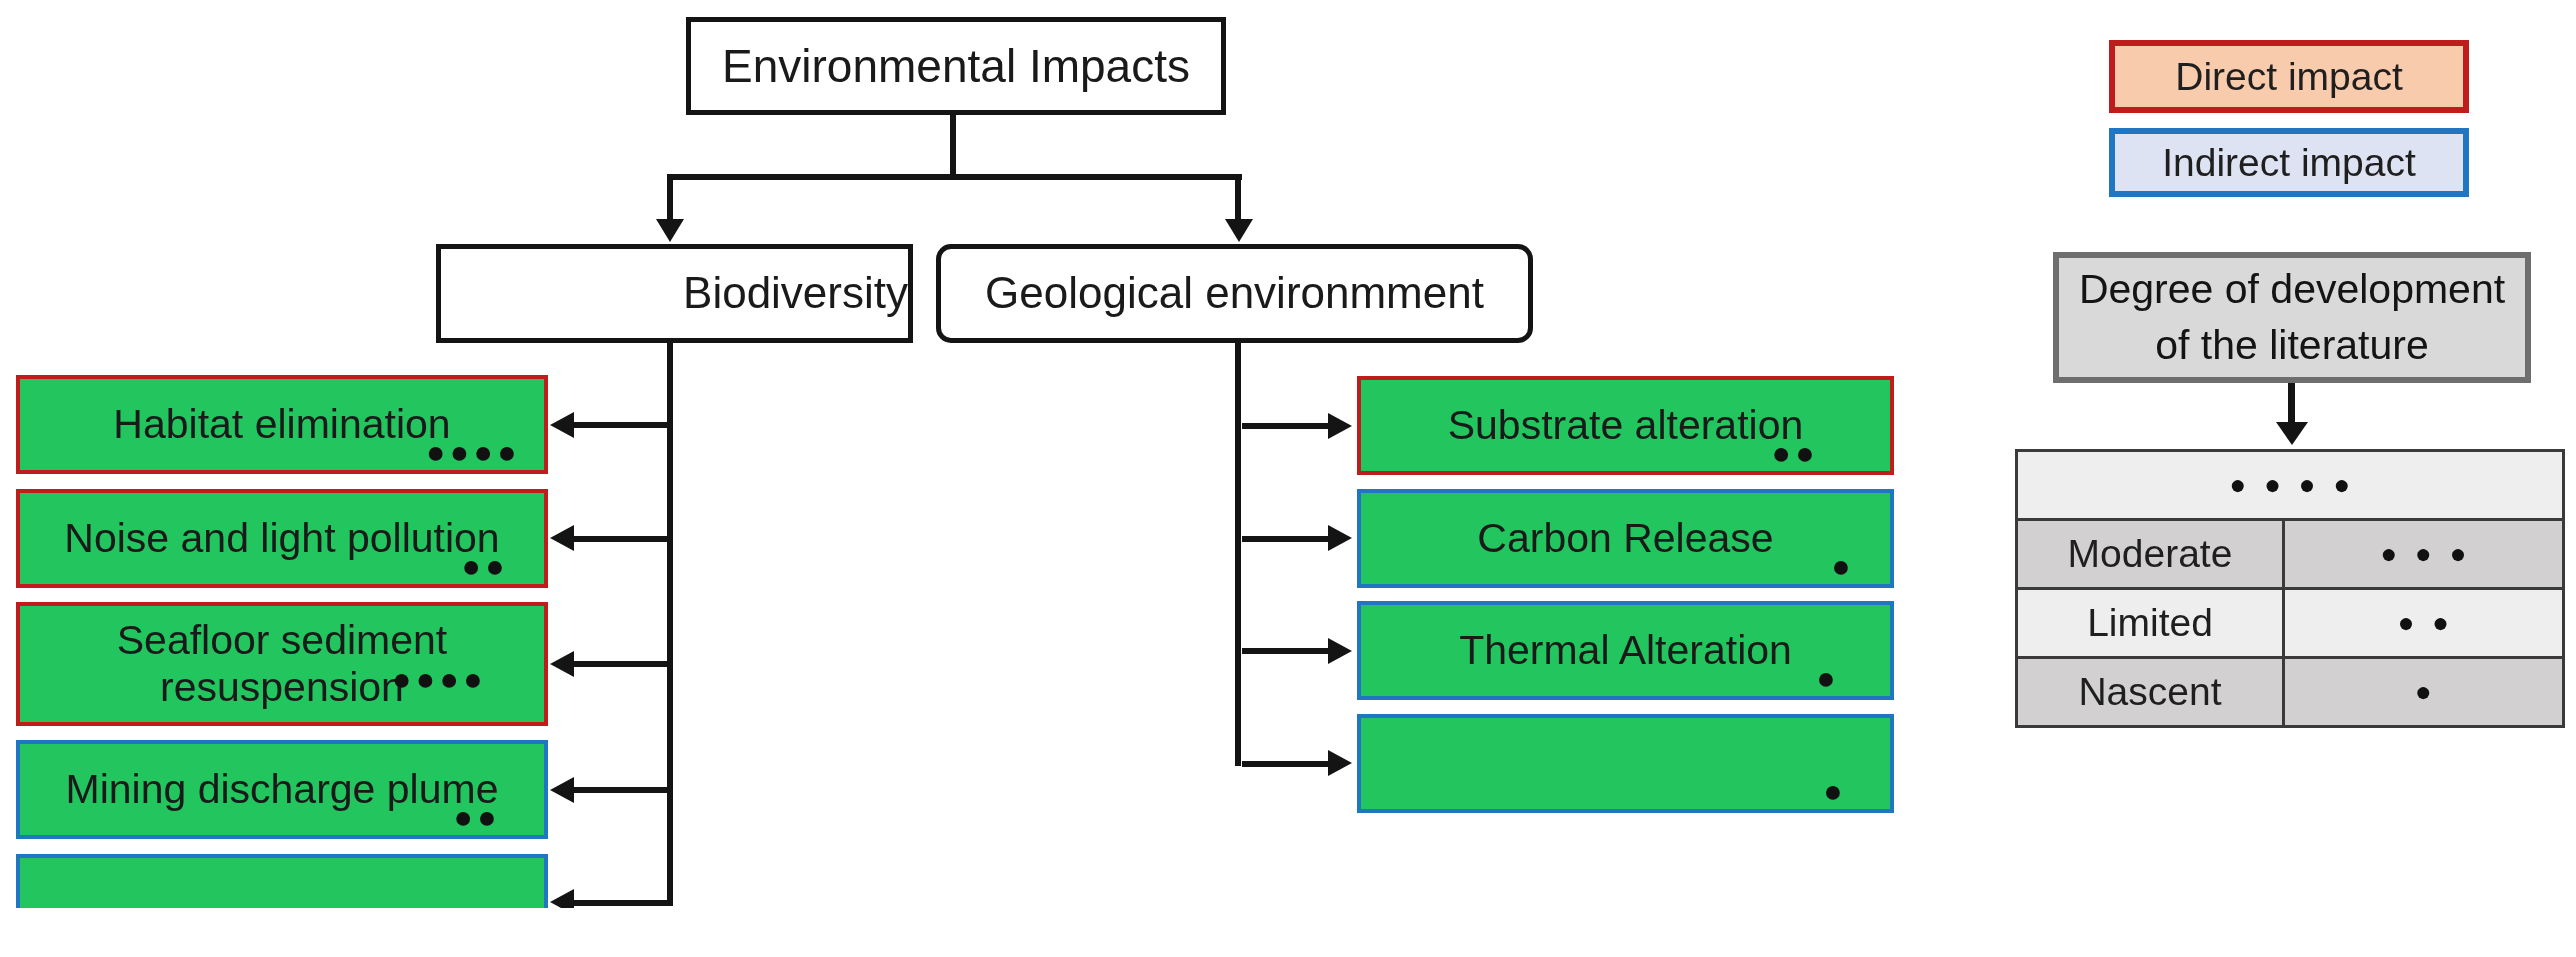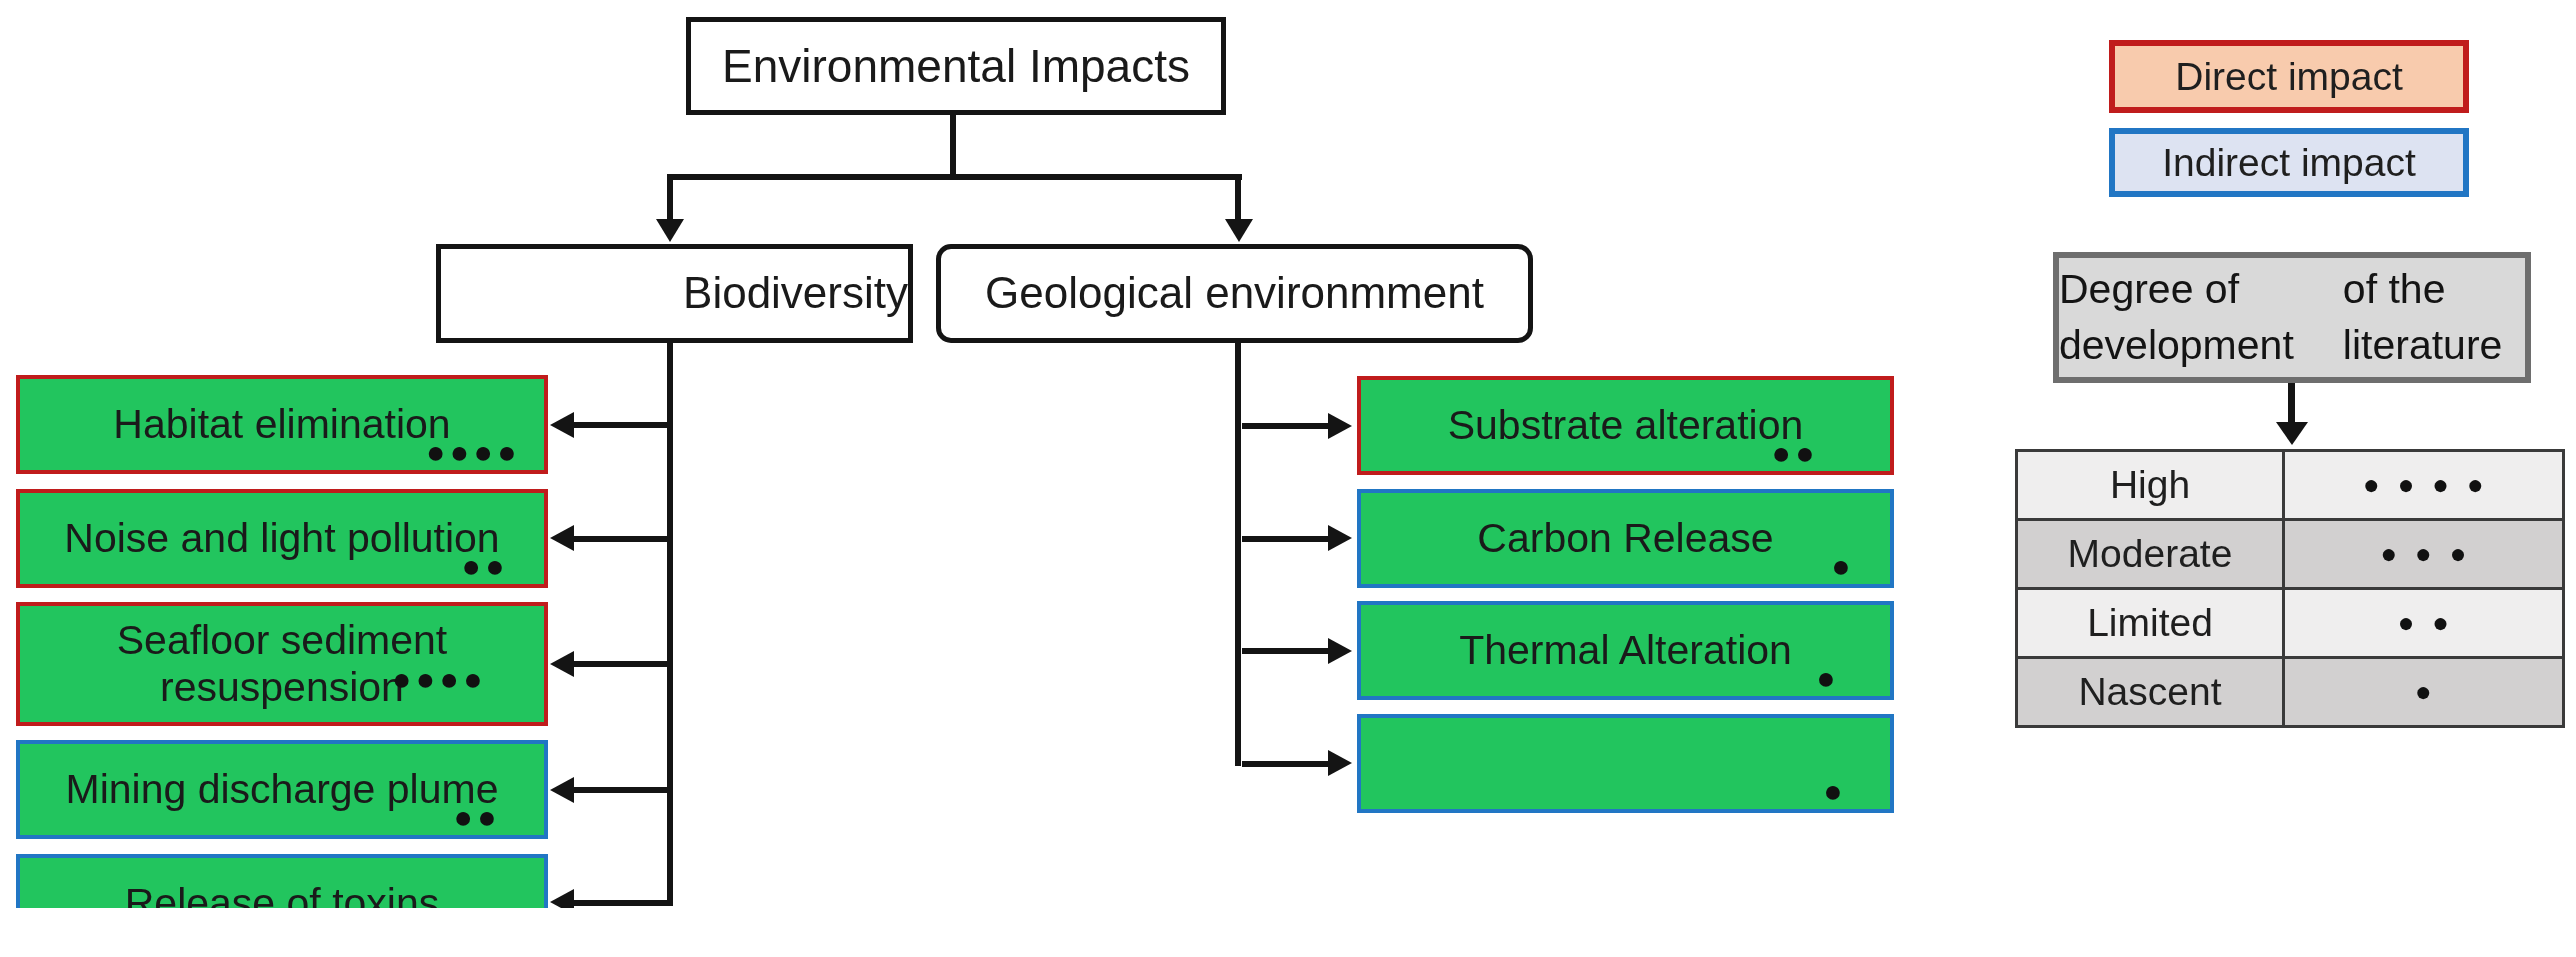--- a/index.html
+++ b/index.html
@@ -43,21 +43,21 @@
   .legend-box{
     position:absolute;left:2109px;width:360px;display:flex;align-items:center;
     justify-content:center;font-size:39px;box-sizing:border-box;color:#1f1f1f;
   }
   .legend-direct{top:40px;height:73px;background:#f8cbad;border:6.2px solid #c01c1c;}
   .legend-indirect{top:128px;height:69px;background:#dde3f2;border:6.2px solid #2176c4;}
   
   .gray-box{
     position:absolute;left:2053px;top:252px;width:478px;height:131px;
     background:#d9d9d9;border:6.2px solid #6e6e6e;box-sizing:border-box;
-    display:flex;flex-direction:row;align-items:center;justify-content:center;
+    display:flex;flex-direction:column;align-items:center;justify-content:center;
     font-size:41px;line-height:1.35;color:#141414;
   }
   
   .lit-table{
     position:absolute;left:2015px;top:449px;width:550px;
     border:3.5px solid #3a3a3a;box-sizing:border-box;
   }
   .lit-row{display:flex;height:66px;}
   .lit-row + .lit-row{border-top:3.5px solid #3a3a3a;}
   .lit-row:nth-child(odd){background:#efeeee;}
@@ -116,21 +116,20 @@
   </div>
   <div class="leaf direct leaf-seafloor" style="top:602px">
     <span class="leaf-label">Seafloor sediment resuspension</span>
     <span class="leaf-dots">●●●●</span>
   </div>
   <div class="leaf indirect" style="top:740px">
     <span class="leaf-label">Mining discharge plume</span>
     <span class="leaf-dots" style="right:43px">●●</span>
   </div>
   <div class="leaf indirect" style="top:854px">
-    <span class="leaf-label">Release of toxins</span>
     <span class="leaf-dots" style="right:50px">●</span>
   </div>
 
   <div class="line" style="left:1235px;top:341px;width:6.2px;height:425px"></div>
   <div class="line" style="left:1242px;top:423px;width:89px;height:6.2px"></div>
   <div class="arrow arrow-right" style="left:1328px;top:413px"></div>
   <div class="line" style="left:1242px;top:536px;width:89px;height:6.2px"></div>
   <div class="arrow arrow-right" style="left:1328px;top:525px"></div>
   <div class="line" style="left:1242px;top:648px;width:89px;height:6.2px"></div>
   <div class="arrow arrow-right" style="left:1328px;top:638px"></div>
@@ -162,21 +161,20 @@
 
   <div class="gray-box">
     <span>Degree of development</span>
     <span>of the literature</span>
   </div>
   <div class="line" style="left:2288px;top:383px;width:7px;height:41px"></div>
   <div class="arrow arrow-down" style="left:2276px;top:422px;border-left-width:16px;border-right-width:16px"></div>
 
   <div class="lit-table">
     <div class="lit-row">
-      <div class="lit-label">High</div>
       <div class="lit-dots">●●●●</div>
     </div>
     <div class="lit-row">
       <div class="lit-label">Moderate</div>
       <div class="lit-dots">●●●</div>
     </div>
     <div class="lit-row">
       <div class="lit-label">Limited</div>
       <div class="lit-dots">●●</div>
     </div>

